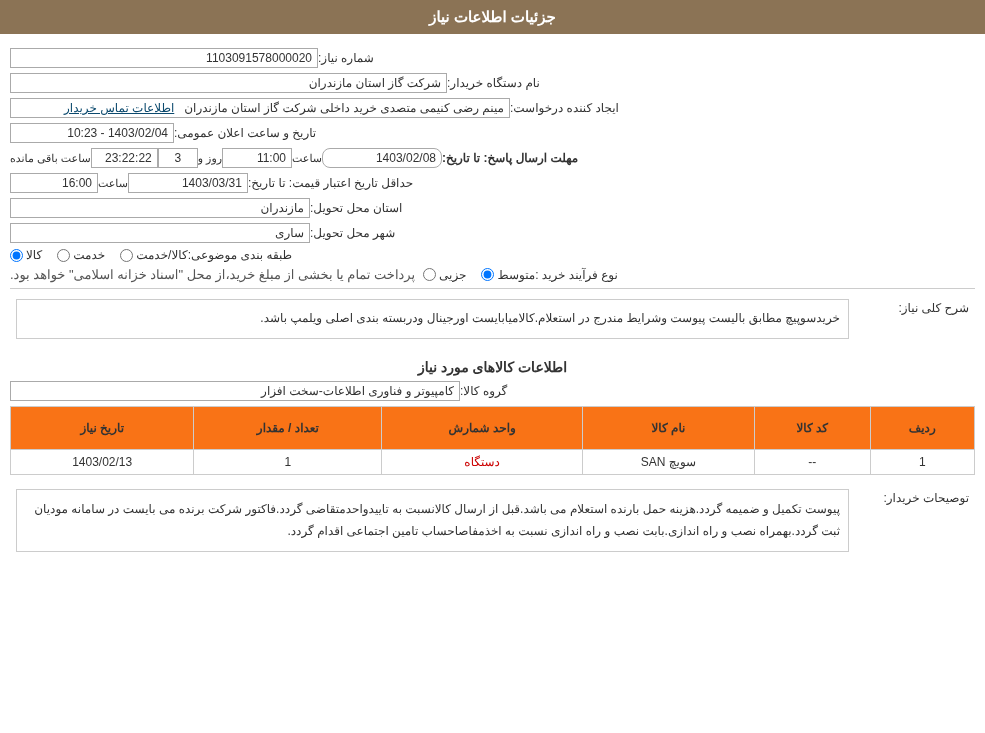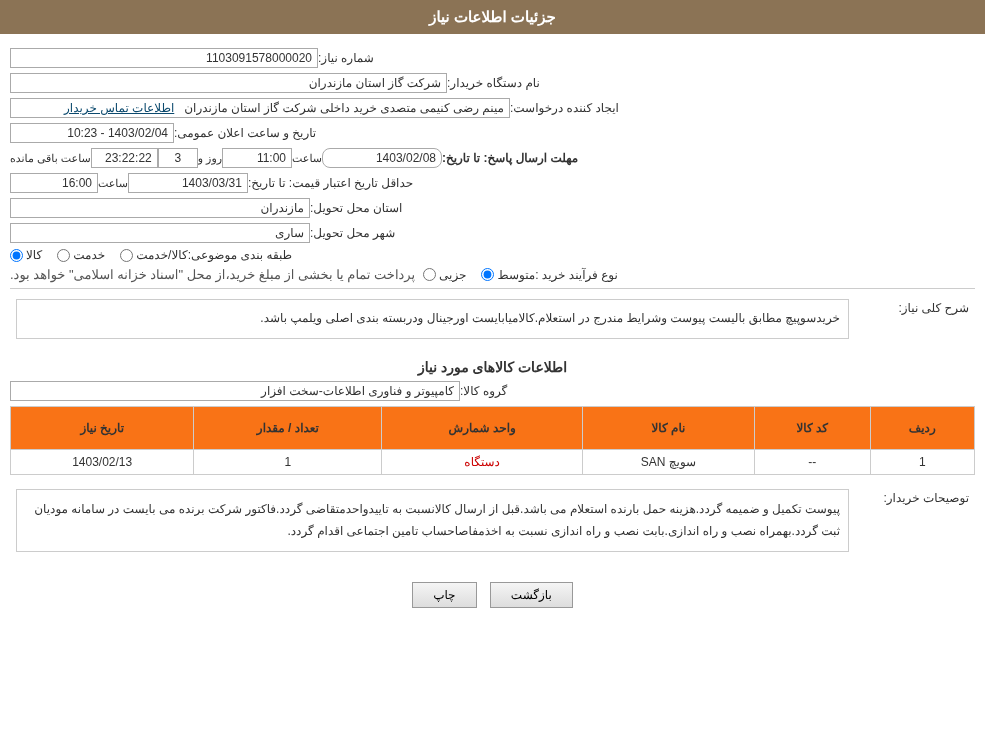--- a/index.html
+++ b/index.html
@@ -285,19 +285,15 @@
       <tbody>
           <tr>
         <td class="label-cell" style="width:110px; vertical-align:top; padding-top:6px;">توصیحات خریدار:</td>
         <td>
           <div class="notes-box">پیوست تکمیل و ضمیمه گردد.هزینه حمل بارنده استعلام می باشد.قبل از ارسال کالانسبت به تاییدواحدمتقاضی گردد.فاکتور شرکت برنده می بایست در سامانه مودیان ثبت گردد.بهمراه نصب و راه اندازی.بابت نصب و راه اندازی نسبت به اخذمفاصاحساب تامین اجتماعی اقدام گردد.</div>
         </td>
       </tr>
     </tbody>
       </table>
 
-    <div class="button-bar">
-      <button class="btn">بازگشت</button>
-      <button class="btn">چاپ</button>
-    </div>
 
   </div>
 </div>
 
 </body></html>

